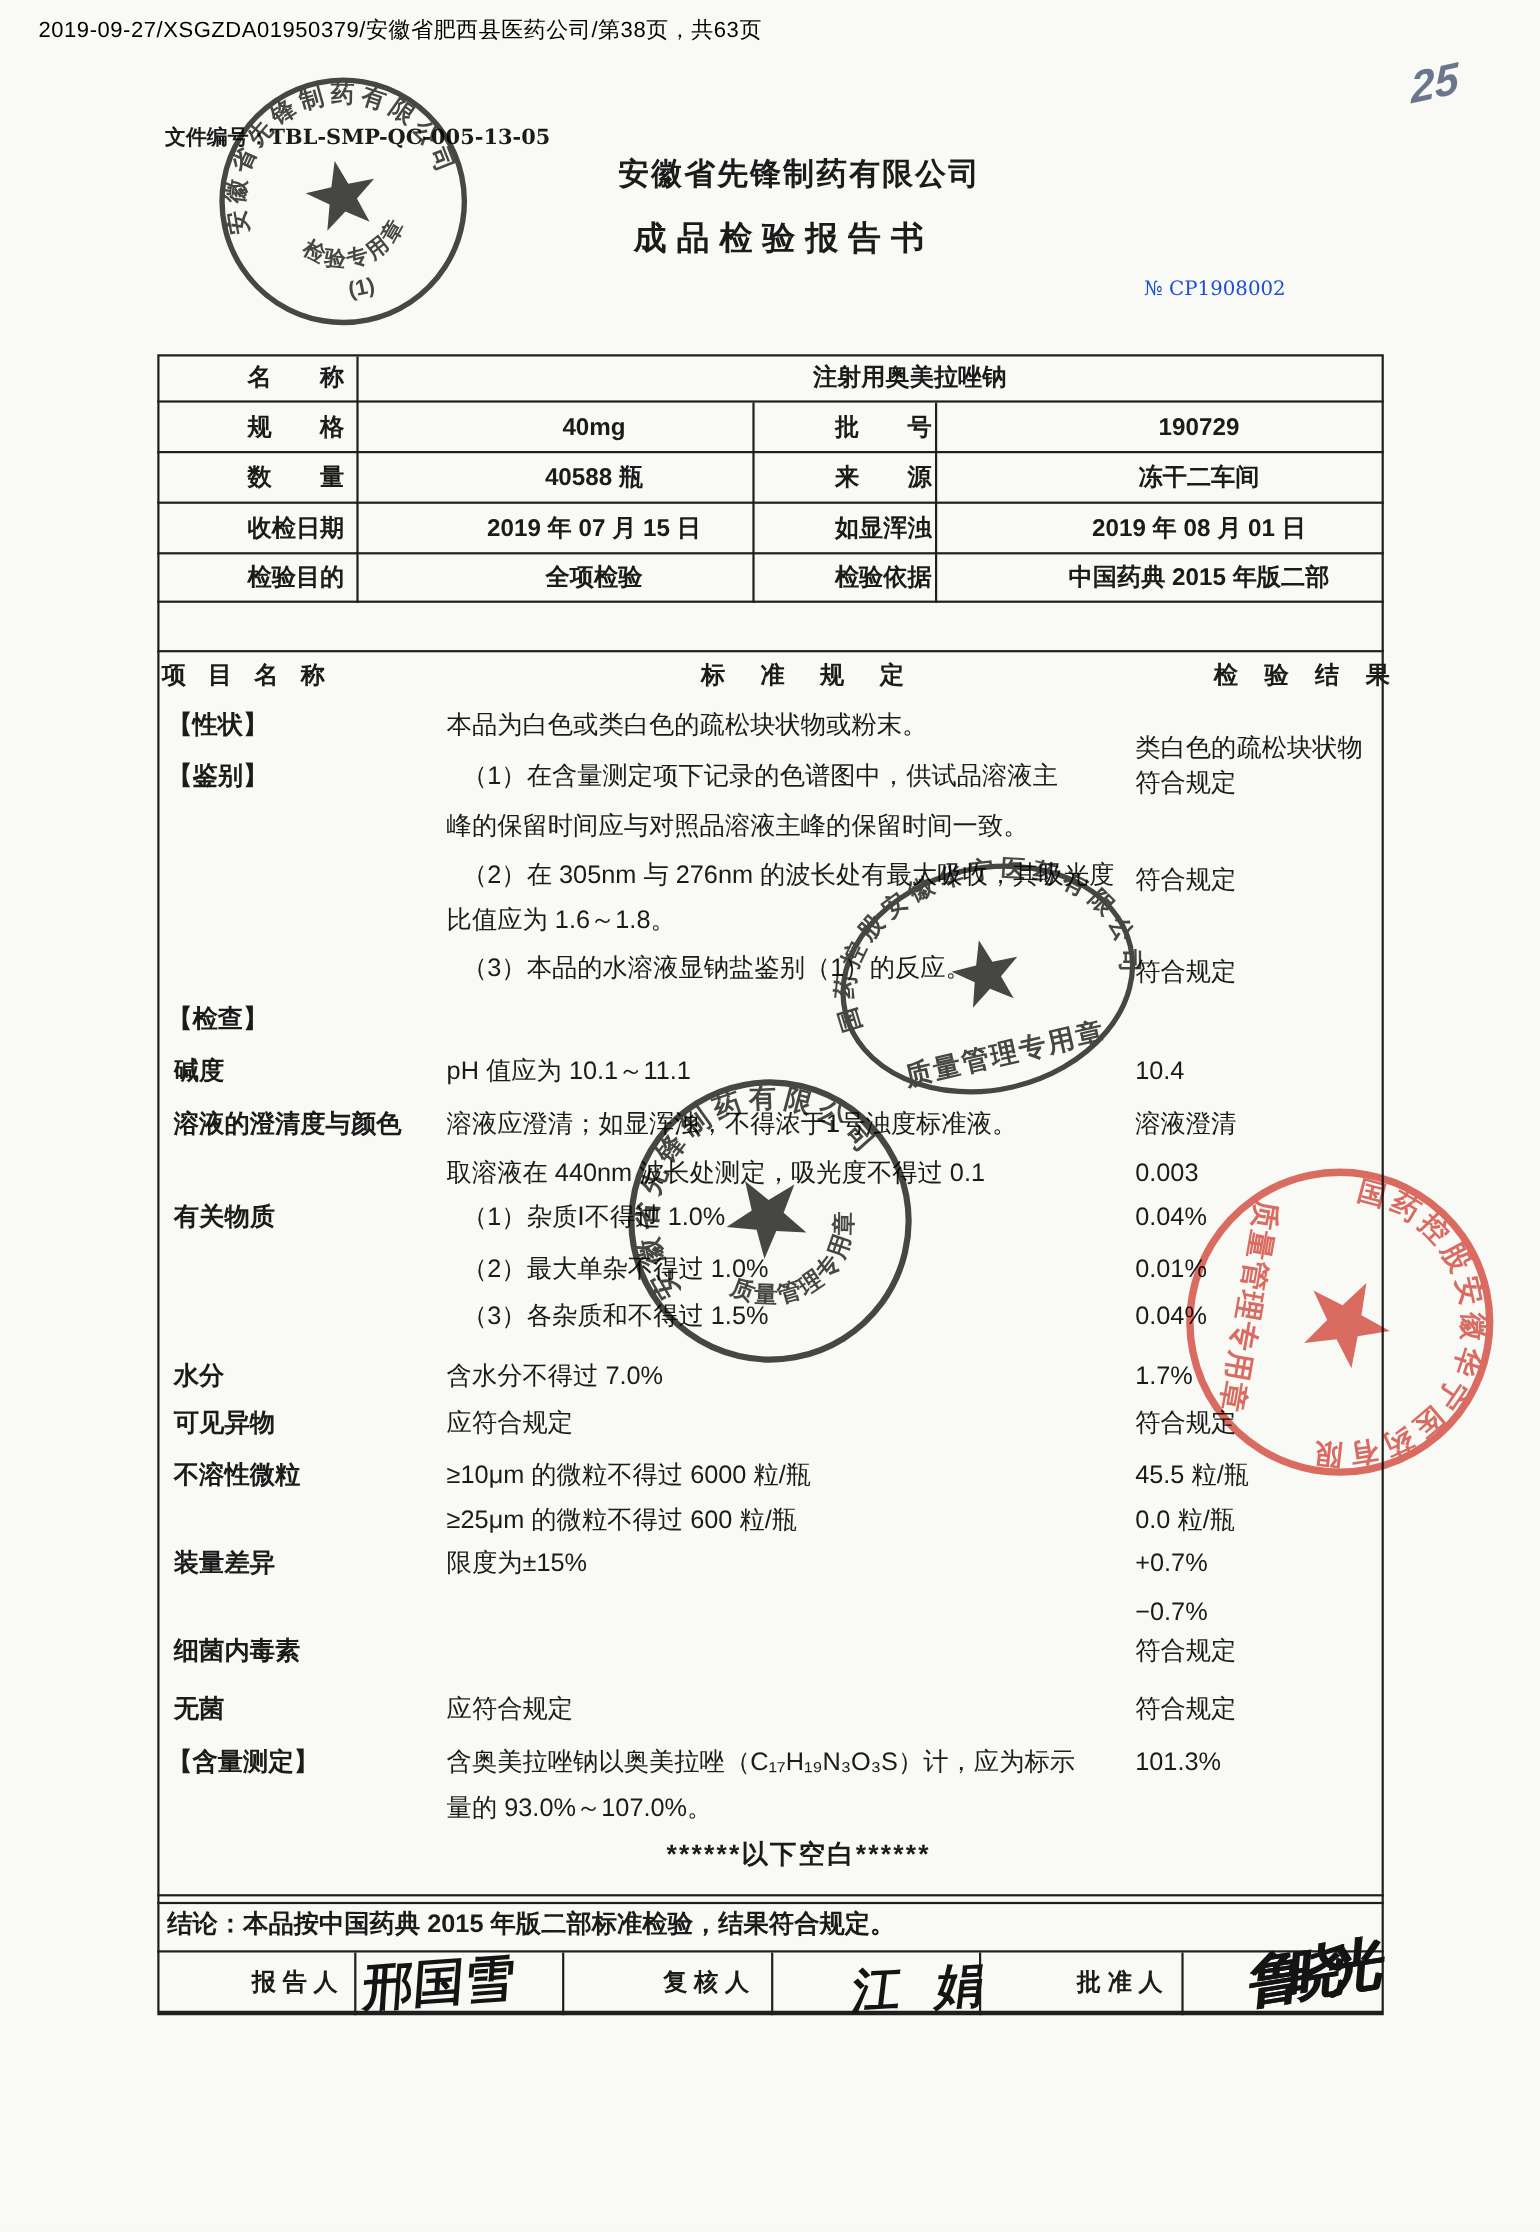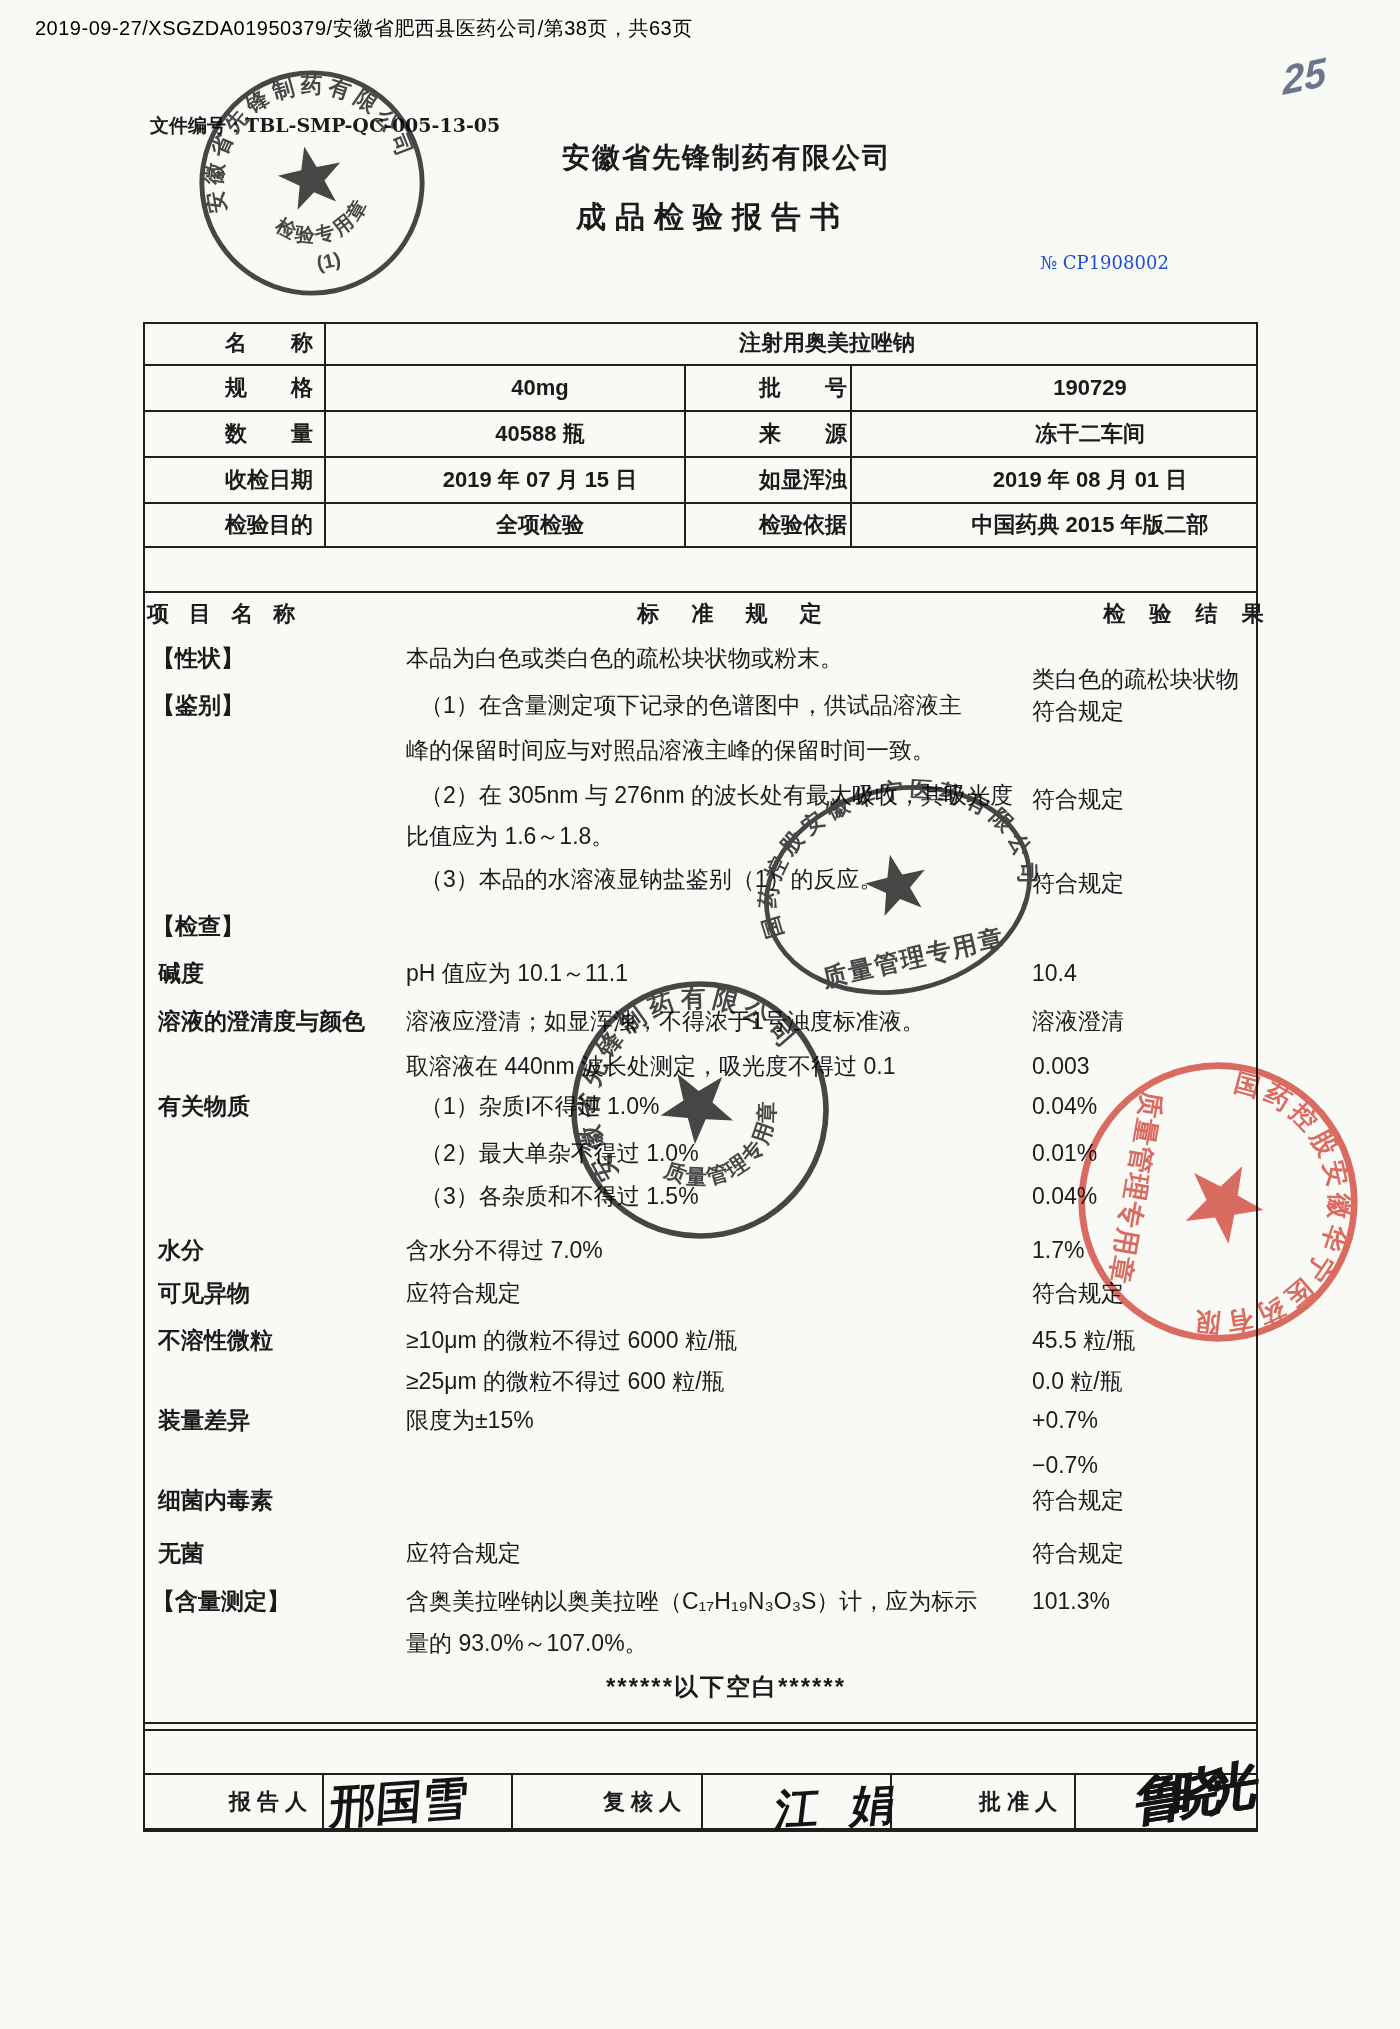--- a/index.html
+++ b/index.html
@@ -174,20 +174,21 @@
   <div class="t res" style="left:1032px;top:1540px">符合规定</div>
 
   <div class="t item" style="left:152px;top:1588px">【含量测定】</div>
   <div class="t std" style="left:406px;top:1588px">含奥美拉唑钠以奥美拉唑（C₁₇H₁₉N₃O₃S）计，应为标示</div>
   <div class="t res" style="left:1032px;top:1588px">101.3%</div>
 
   <div class="t std" style="left:406px;top:1630px">量的 93.0%～107.0%。</div>
 
   <div class="t blank ctr" style="left:690px;top:1673px">******以下空白******</div>
 
+  <div class="t concl" style="left:152px;top:1735px">结论：本品按中国药典 2015 年版二部标准检验，结果符合规定。</div>
 
   <div class="t lbl ctr" style="left:232px;top:1789px">报 告 人</div>
   <div class="t lbl ctr" style="left:606px;top:1789px">复 核 人</div>
   <div class="t lbl ctr" style="left:982px;top:1789px">批 准 人</div>
 
   <div class="hand hand1" style="left:330px;top:1772px">邢国雪</div>
   <div class="hand hand2" style="left:775px;top:1778px">江 娟</div>
   <div class="hand hand3" style="left:1135px;top:1760px">鲁晓光</div>
 
   <svg class="stamp" style="left:194px;top:65px;width:236px;height:236px;transform:rotate(-12deg)" viewBox="0 0 240 240">

